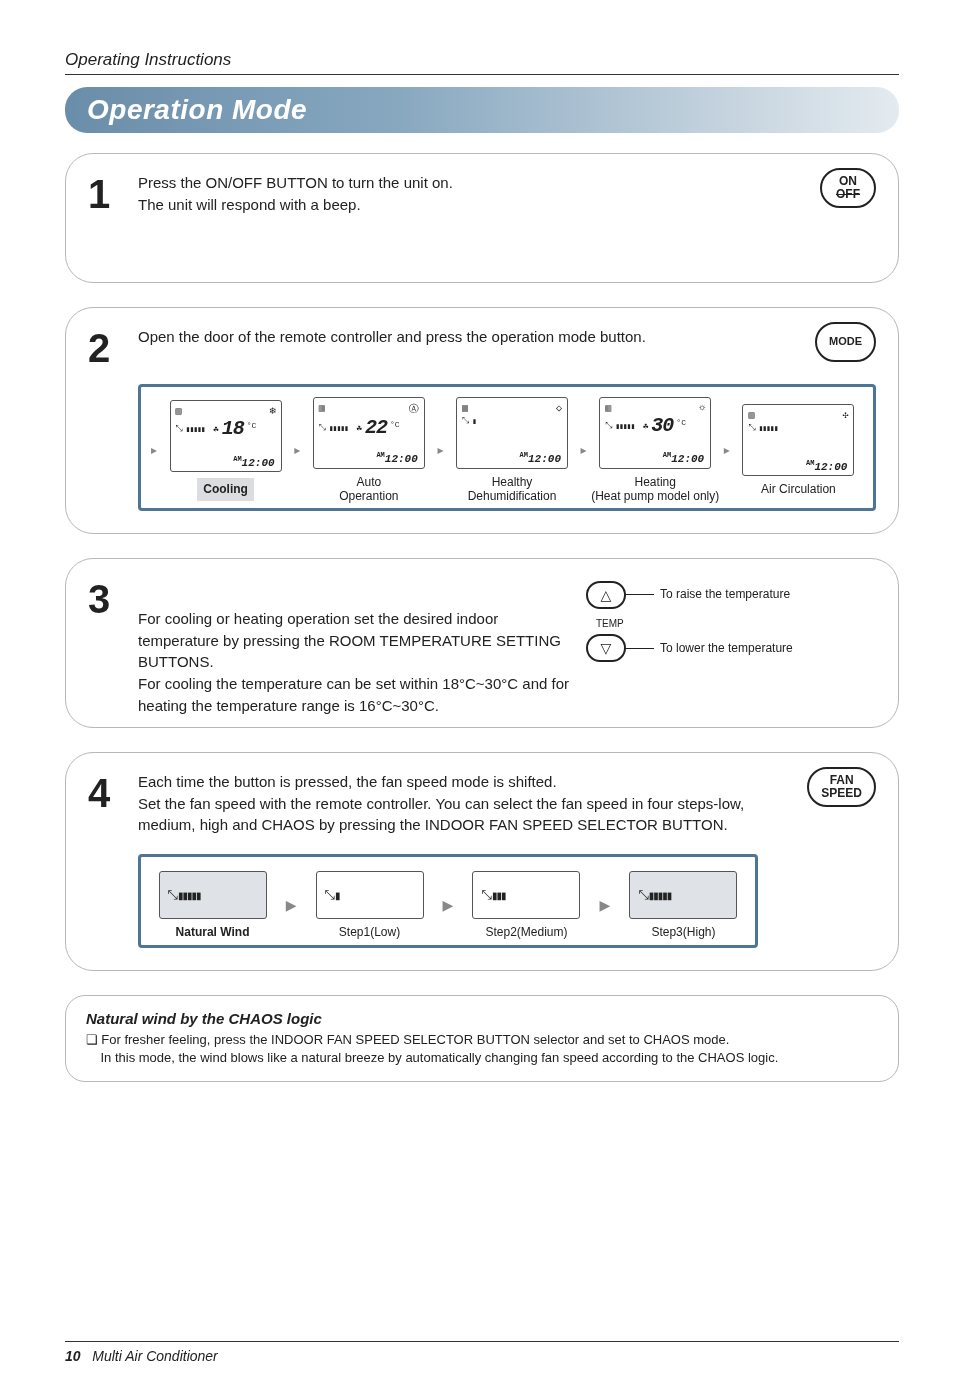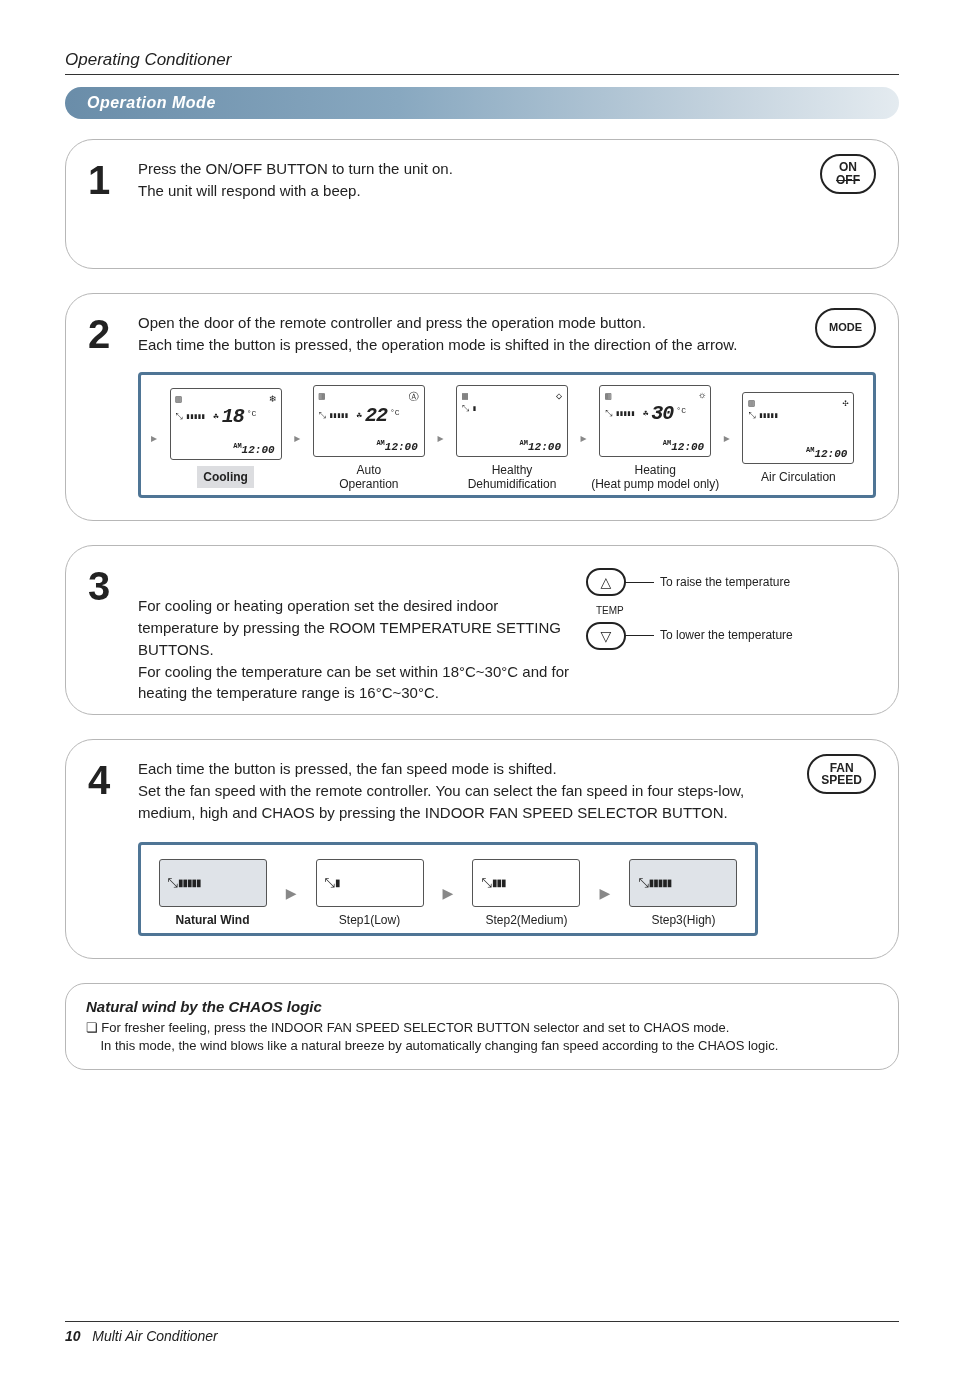--- a/index.html
+++ b/index.html
@@ -19,21 +19,21 @@
   }
   .hr-top { border: none; border-top: 1.5px solid #333; margin-bottom: 12px; }
   .title-bar {
     background: linear-gradient(90deg, #6a8da9 0%, #88a8c0 40%, #c6d4df 80%, #e4ebf0 100%);
     border-radius: 22px;
     padding: 7px 22px;
     margin-bottom: 20px;
   }
   .title-bar span {
     color: #fff;
-    font-size: 16px;
+    font-size: 28px;
     font-weight: bold;
     font-style: italic;
     letter-spacing: .5px;
   }
   .card {
     border: 1px solid #b7b7b7;
     border-radius: 28px;
     padding: 18px 22px 22px 22px;
     margin-bottom: 24px;
     position: relative;
@@ -162,39 +162,39 @@
     border-radius: 20px;
     padding: 14px 20px;
     margin-top: 8px;
     font-size: 14px;
   }
   .chaos-box h4 { font-style: italic; font-size: 15px; margin-bottom: 4px; }
   .chaos-box p { font-size: 13px; line-height: 1.4; }
 
   .footer {
     position: absolute;
-    bottom: 56px;
+    bottom: 36px;
     left: 65px;
     right: 55px;
     border-top: 1.5px solid #333;
     padding-top: 6px;
     font-size: 14px;
   }
   .footer b { font-style: italic; }
 
   .oval-right-abs {
     position: absolute;
     right: 22px;
     top: 14px;
   }
 </style>
 </head>
 <body>
 
-<div class="doc-header">Operating Conditioner</div>
+<div class="doc-header">Operating Instructions</div>
 <hr class="hr-top">
 
 <div class="title-bar">
   <span>Operation Mode</span>
 </div>
 
 <div class="card" style="height:130px;">
   <div class="oval-right-abs">
     <div class="oval-btn">
       <div>
@@ -213,21 +213,20 @@
 </div>
 
 <div class="card">
   <div class="oval-right-abs">
     <div class="oval-btn single">MODE</div>
   </div>
   <div class="card-row">
     <div class="step-num">2</div>
     <div class="step-body">
       <p>Open the door of the remote controller and press the operation mode button.</p>
-      <p>Each time the button is pressed, the operation mode is shifted in the direction of the arrow.</p>
     </div>
   </div>
   <div class="mode-seq" id="mode-seq">
       <span class="mode-arrow">▸</span>
     <div class="mode-cell">
       <div class="lcd">
         <div class="top-icons">
             <span>▥</span>
             <span>❄</span>
           </div>

